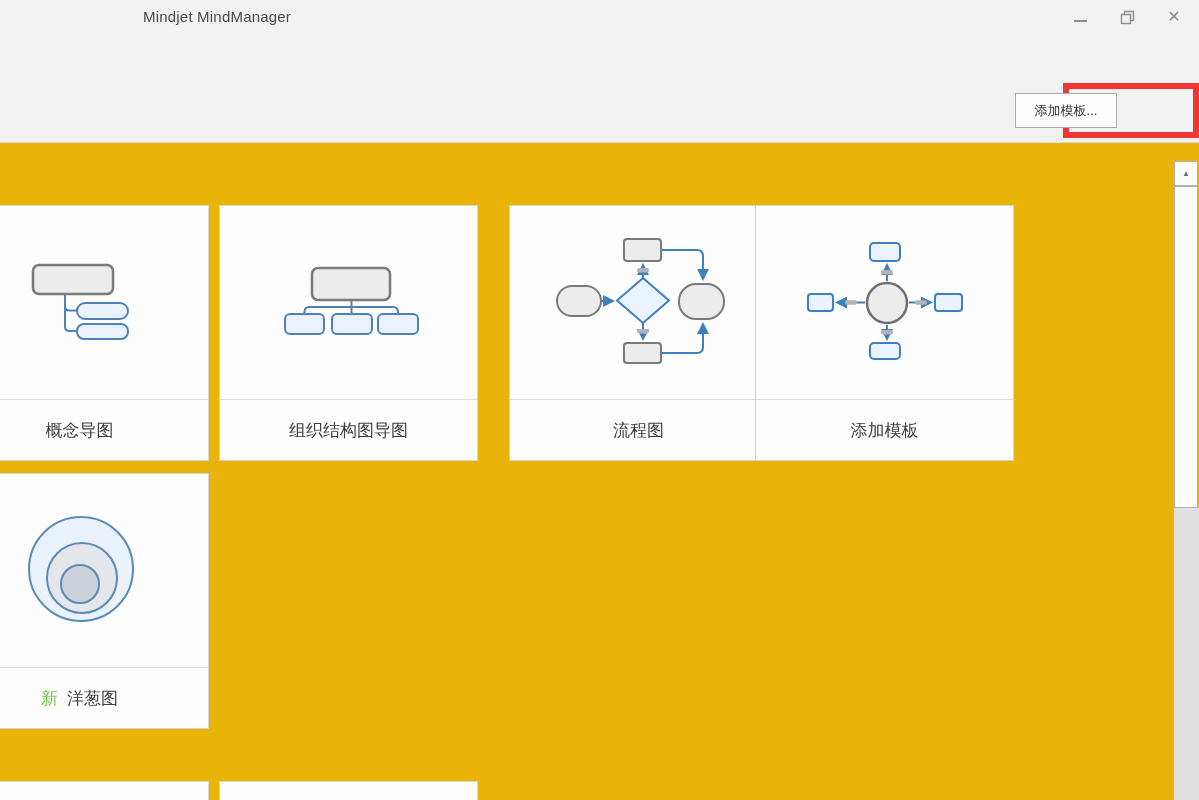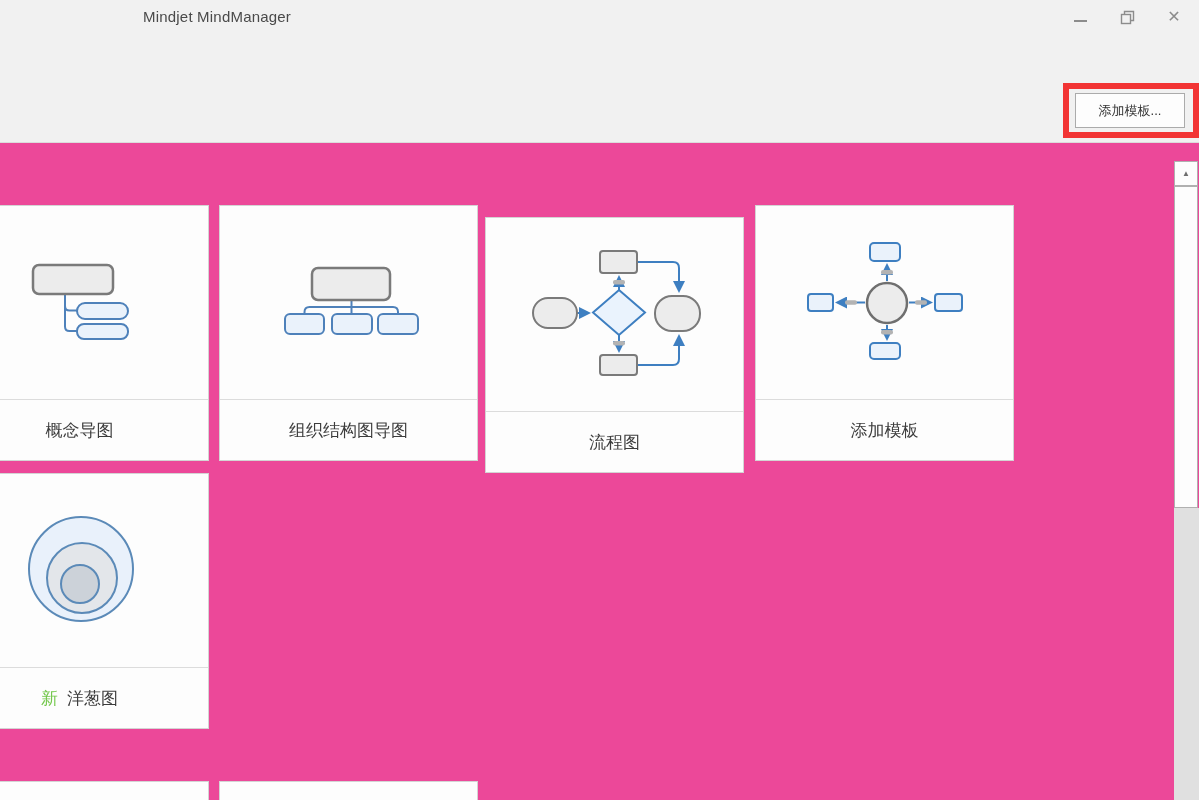--- a/index.html
+++ b/index.html
@@ -1,21 +1,21 @@
 <!DOCTYPE html>
 <html><head>
 <meta charset="utf-8">
 <style>
   * { margin:0; padding:0; box-sizing:border-box; }
   html,body { background:#ffffff; }
   body { font-family:"Liberation Sans","DejaVu Sans",sans-serif; }
 
   .window {
     position:relative; width:1199px; height:800px;
-    background:#ec4899; overflow:hidden;
+    background:#eab308; overflow:hidden;
   }
 
   
   .header {
     position:absolute; left:0; top:0; width:1199px; height:143px;
     background:#f1f1f1; border-bottom:1px solid #dcdcdc;
   }
   .window-title {
     position:absolute; left:143px; top:8px;
     font-size:15px; color:#4a4a4a; letter-spacing:0.2px;
@@ -27,21 +27,21 @@
   .ctl-close { left:1160px; }
   .min-bar { width:13px; height:2px; background:#8c8c8c; margin-top:8px; }
   .close-glyph { font-size:16px; color:#8c8c8c; line-height:1; }
 
   
   .highlight-box {
     position:absolute; left:1063px; top:83px; width:136px; height:55px;
     border:6px solid #f23434;
   }
   .add-template-btn {
-    position:absolute; left:1075px; top:93px; width:110px; height:35px;
+    position:absolute; left:1015px; top:93px; width:102px; height:35px;
     background:#fdfdfd; border:1px solid #ababab;
     font-size:13px; color:#333333;
     display:flex; align-items:center; justify-content:center;
   }
 
   
   .card {
     position:absolute; width:259px; height:256px;
     background:#fdfdfd; border:1px solid #d4d4d4;
   }
@@ -49,21 +49,21 @@
   .label-area {
     position:absolute; left:0; top:193px; width:257px; height:61px;
     border-top:1px solid #dcdcdc;
     display:flex; align-items:center; justify-content:center;
     font-size:17px; color:#3c3c3c;
   }
   .badge-new { color:#72c74a; margin-right:9px; }
 
   .card-tree    { left:-50px; top:205px; }
   .card-org     { left:219px; top:205px;text-align:center; }
-  .card-flow    { left:485px; top:205px;margin-top:12px; }
+  .card-flow    { left:509px; top:205px; }
   .card-concept { left:755px; top:205px; }
   .card-onion   { left:-50px; top:473px; }
   .card-stub-1  { left:-50px; top:781px; height:120px; }
   .card-stub-2  { left:219px; top:781px; height:120px; }
 
   
   .scroll-up-btn {
     position:absolute; left:1174px; top:161px; width:24px; height:25px;
     background:#fdfdfd; border:1px solid #b0b0b0;
     display:flex; align-items:center; justify-content:center;

